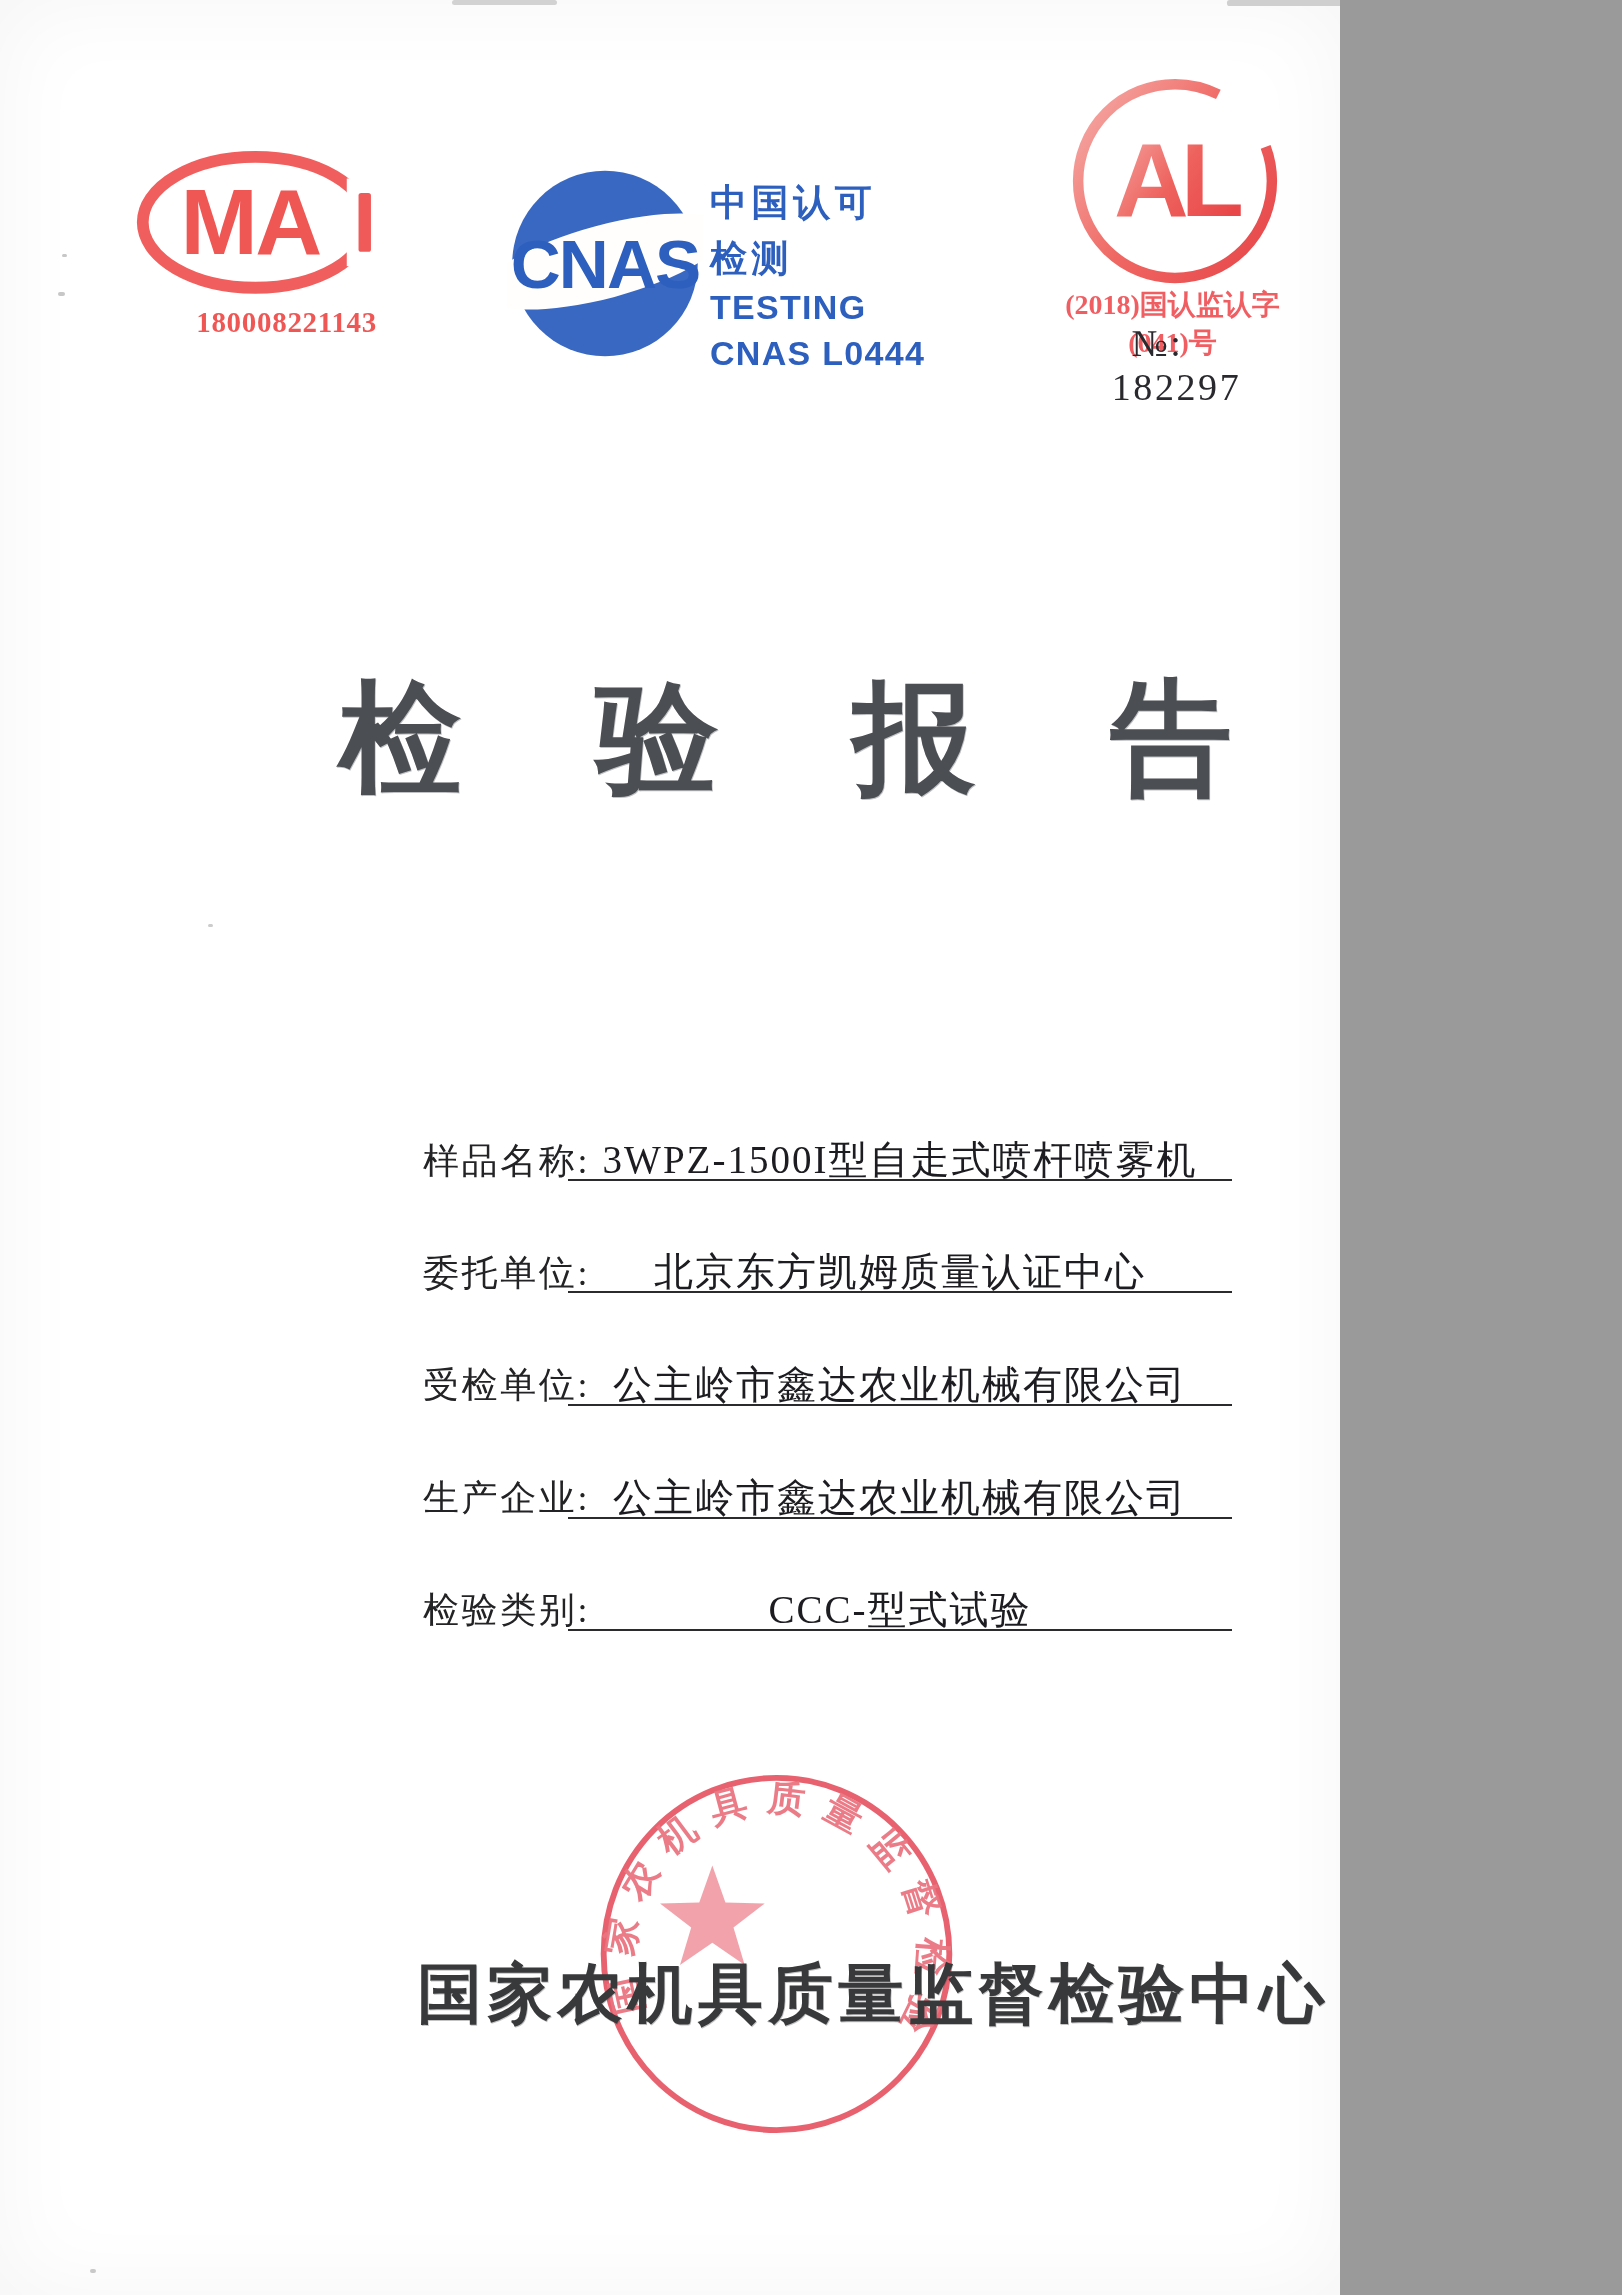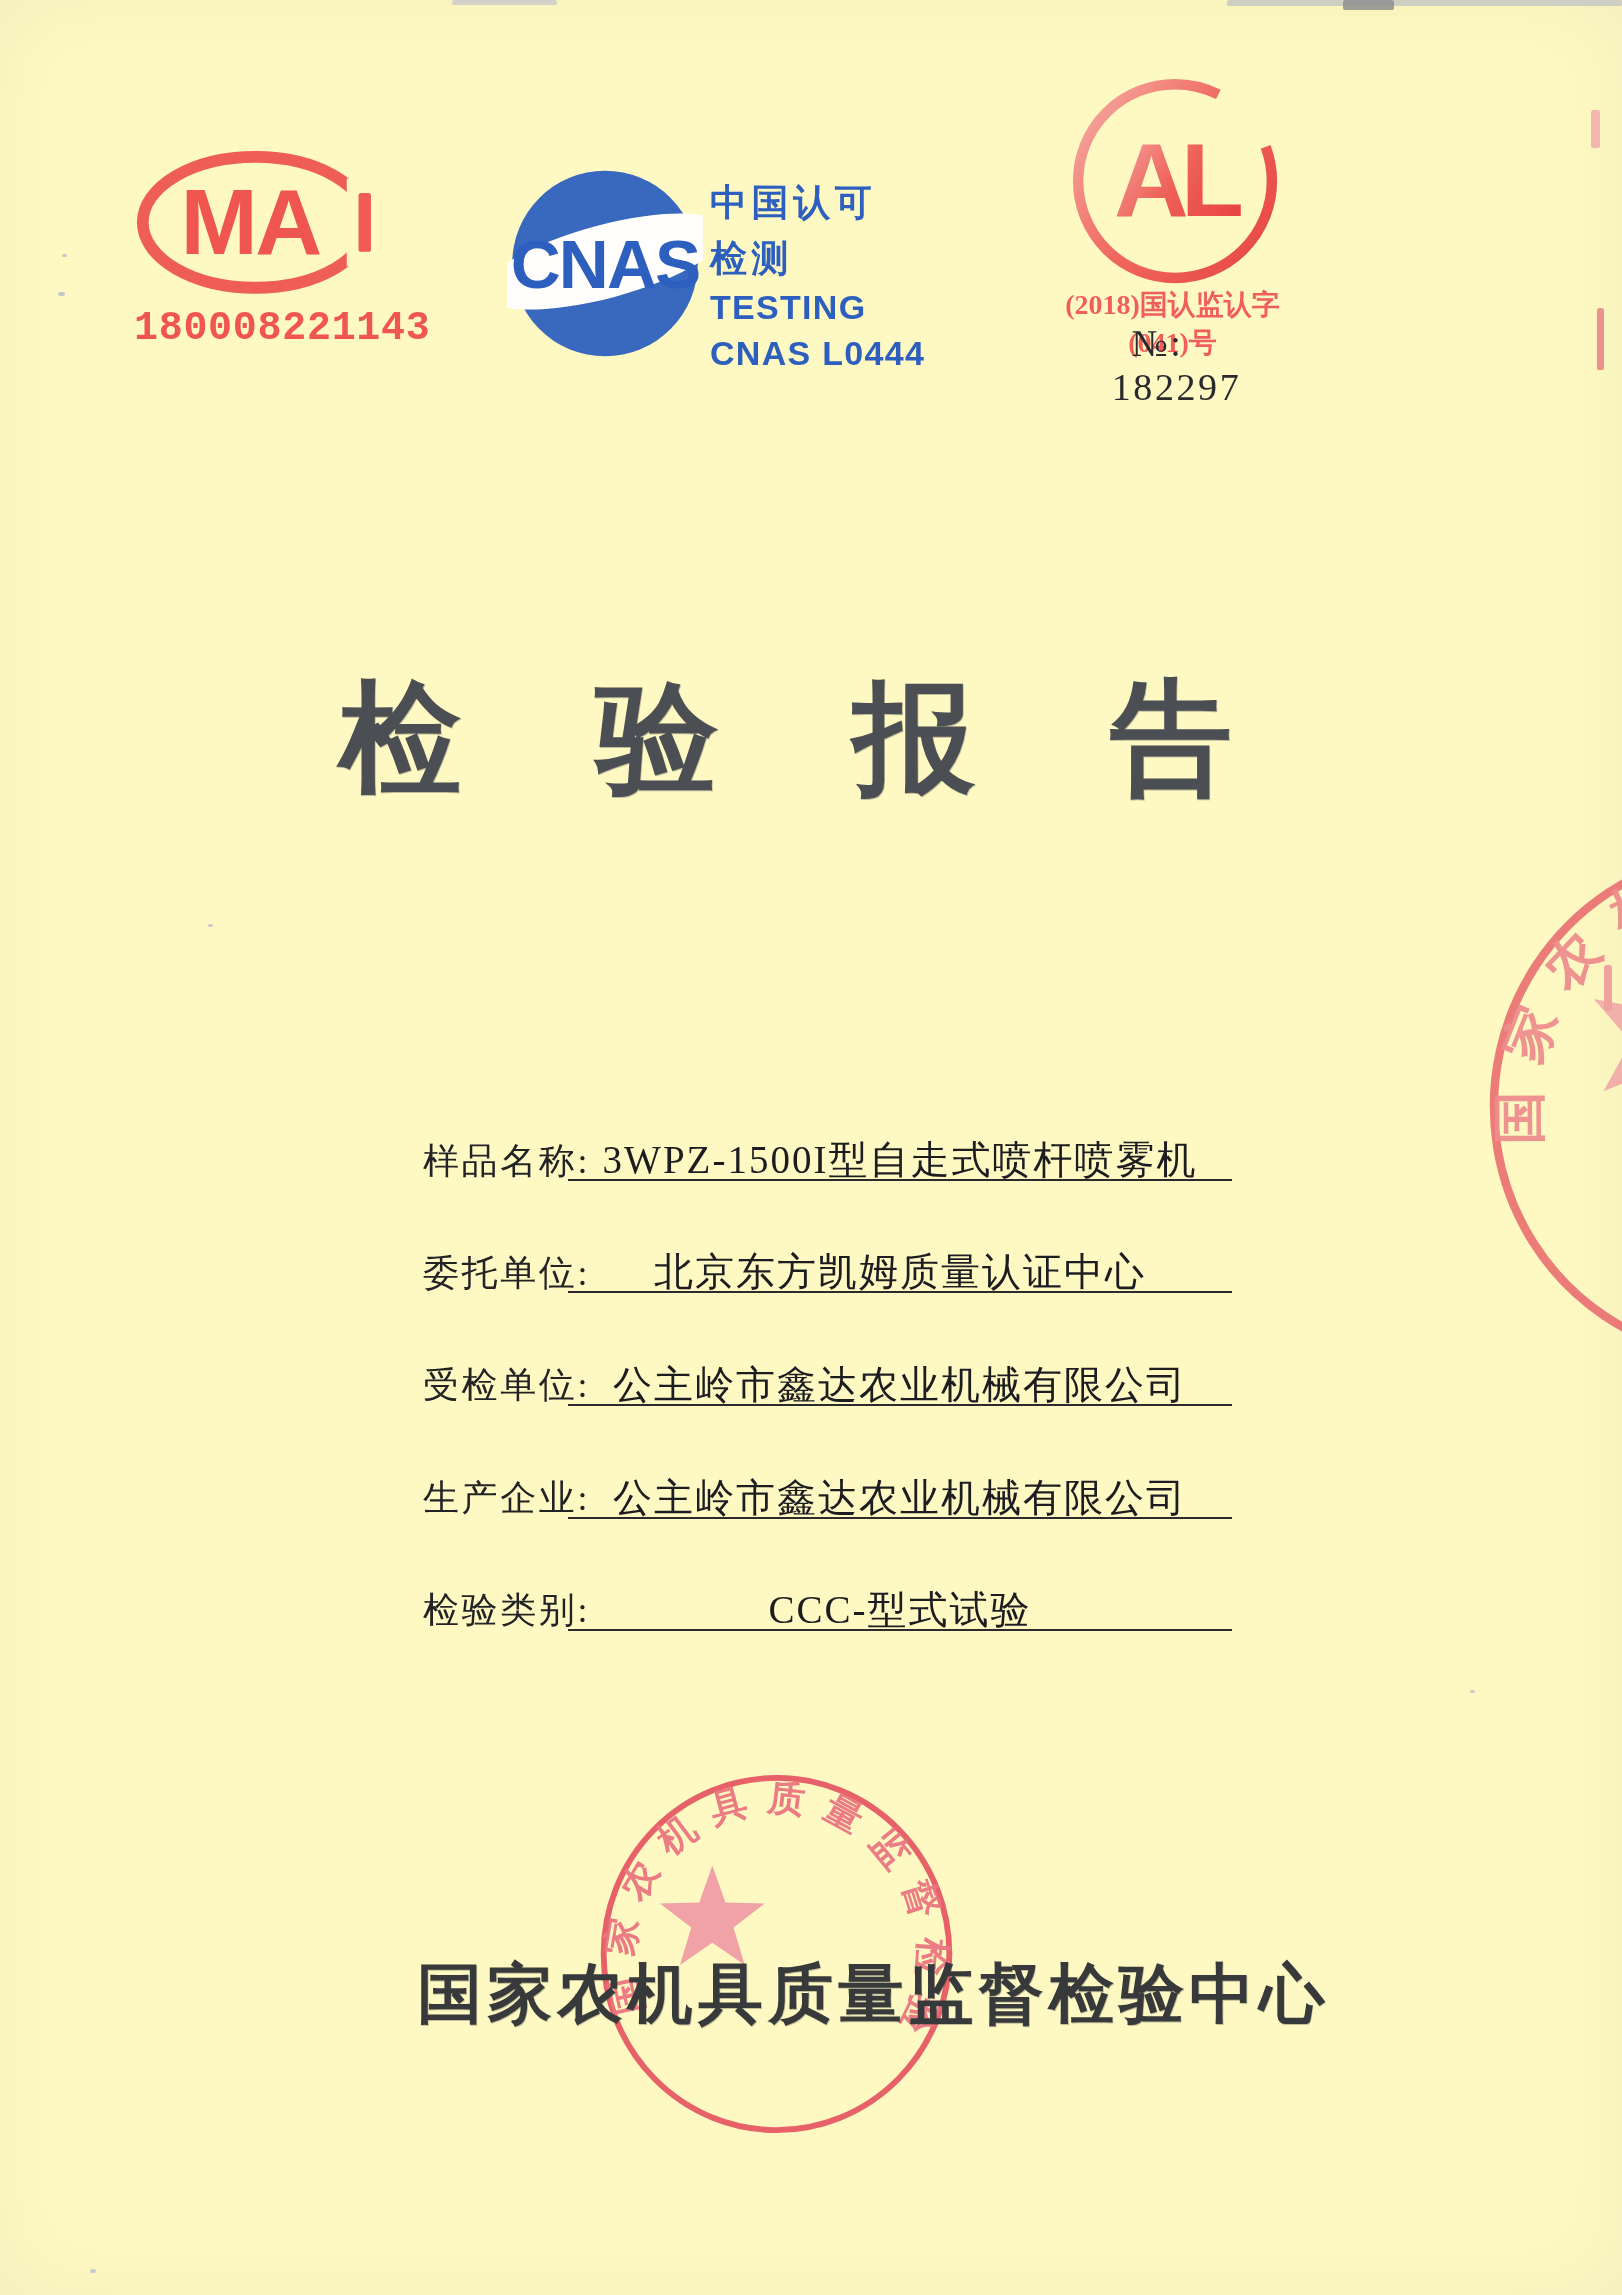--- a/index.html
+++ b/index.html
@@ -1,30 +1,30 @@
 <!DOCTYPE html>
 <html style="font-size:10.5px"><head>
 <meta charset="utf-8">
 <style>
   html,body{margin:0;padding:0;background:#9a9a9a;}
   .page{
     position:relative;
-    width:1622px;height:2295px;
-    background:#fef9c3;
+    width:1340px;height:2295px;
+    background:#ffffff;
     overflow:hidden;
     font-family:"Liberation Serif","DejaVu Serif",serif;
     box-shadow:inset 0 0 92px rgba(0,0,0,.045);
   }
   .abs{position:absolute;}
 
   
   .cma-number{
     left:134px;top:306px;width:243px;
-    font-family:Liberation Mono, monospace;
-    font-weight:bold;font-size:40px;letter-spacing:0.7px;
+    font-family:Liberation Serif, serif;
+    font-weight:bold;font-size:29px;letter-spacing:0.7px;
     color:#ee4947;opacity:.92;text-align:right;
   }
 
   
   .cnas-zh{
     font-family:Liberation Mono, monospace;
     font-weight:bold;font-size:37px;letter-spacing:4.6px;color:#2d5fbe;
   }
   .cnas-en{
     font-family:"Liberation Sans","DejaVu Sans",sans-serif;

